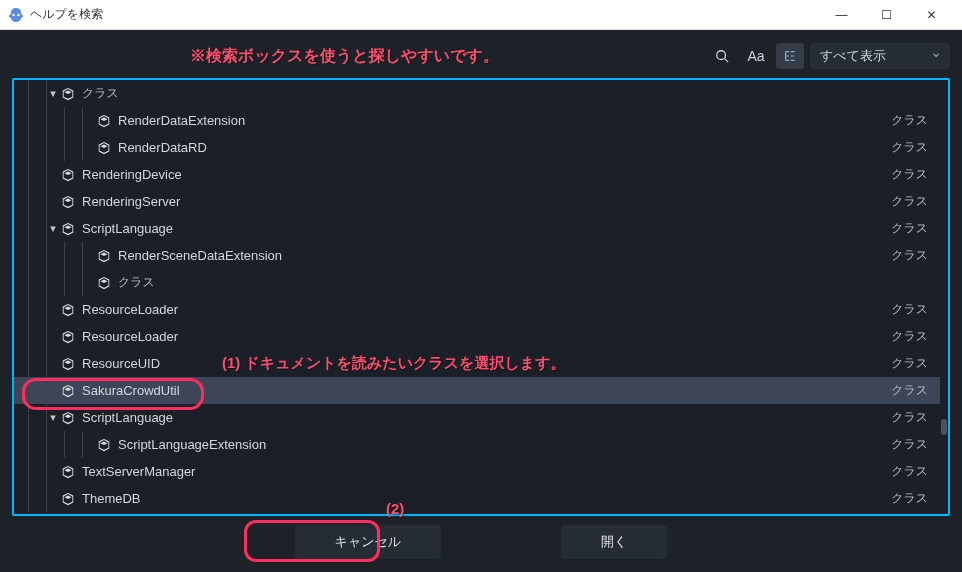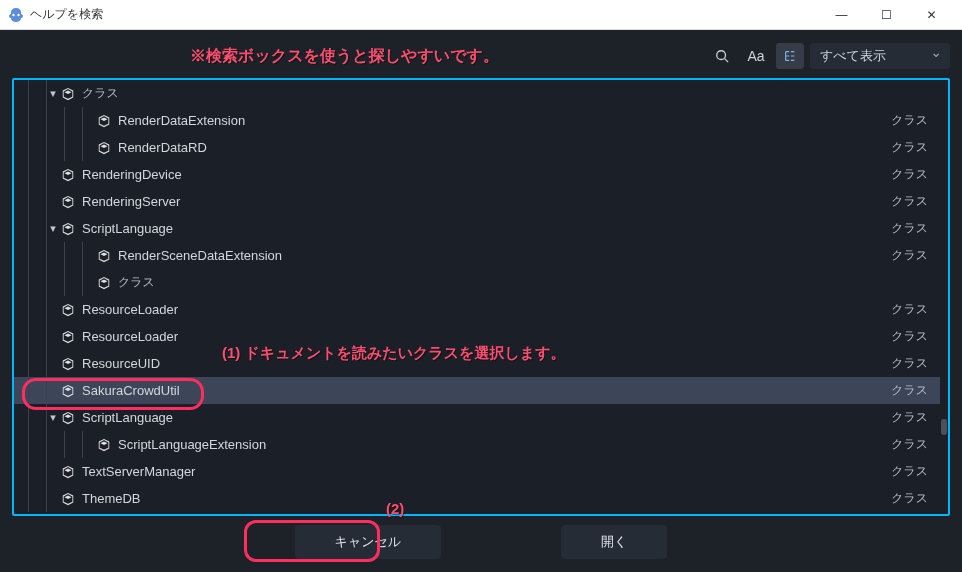--- a/index.html
+++ b/index.html
@@ -479,21 +479,21 @@
               <svg viewBox="0 0 16 16">
                 <path fill="currentColor" d="M8 1l6 3v8l-6 3-6-3V4l6-3zm0 1.3L3 5v6l5 2.5L13 11V5L8 2.3zM8 4l4 2-4 2-4-2 4-2z"></path>
               </svg>
             </span>
             <span class="row-label">ThemeDB</span>
             <span class="row-type">クラス</span>
           </div>
         </div>
 
       <div class="sel-highlight" style="left:8px; top:298px; width:182px; height:32px;"></div>
-      <div class="anno-step1" style="left:208px; top:264px;">(1) ドキュメントを読みたいクラスを選択します。</div>
+      <div class="anno-step1" style="left:208px; top:274px;">(1) ドキュメントを読みたいクラスを選択します。</div>
 
       <div class="scrollbar">
         <div class="scrollbar-thumb"></div>
       </div>
     </div>
   </div>
 
   <div class="bottom-row">
     <button class="dlg-btn">キャンセル</button>
     <button class="dlg-btn" style="margin-left:-140px;">開く</button>

